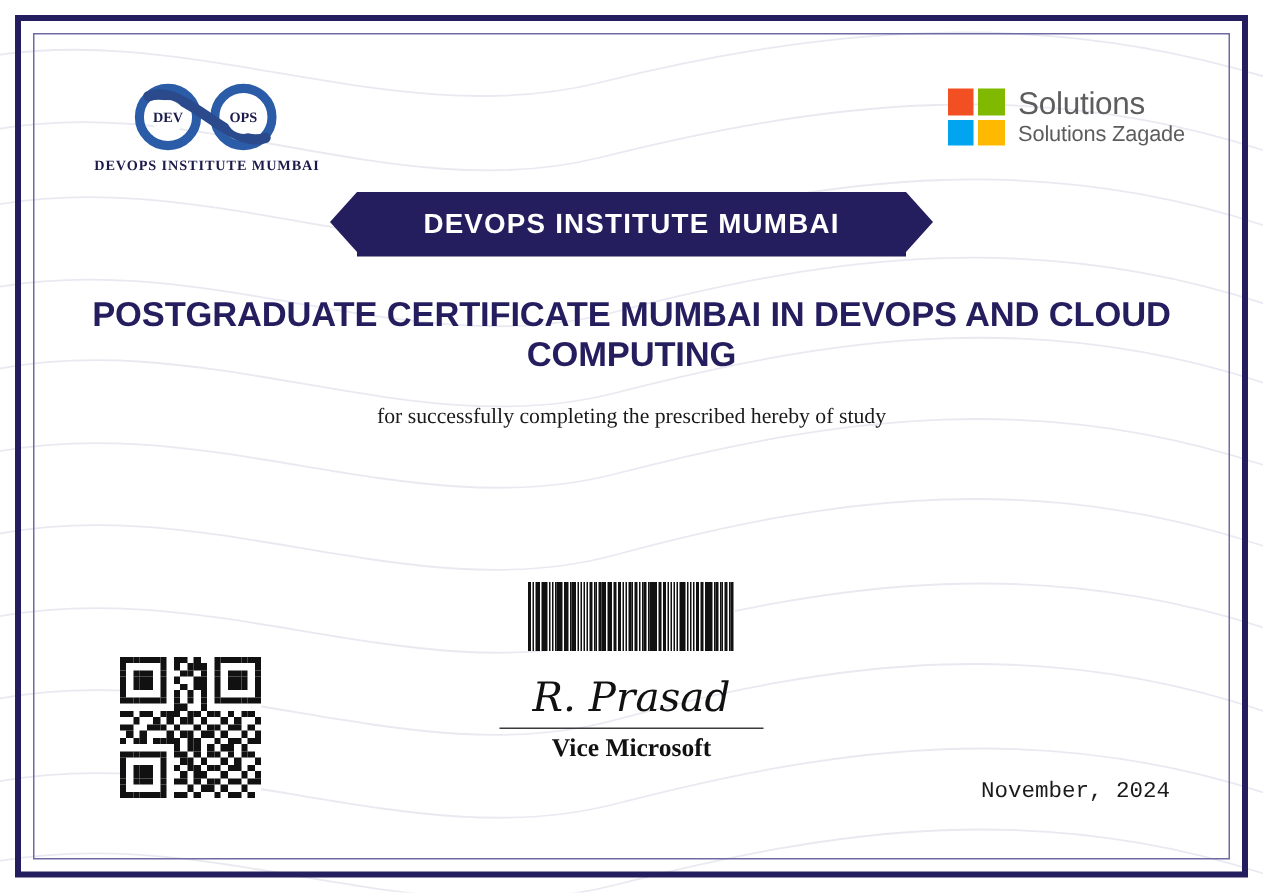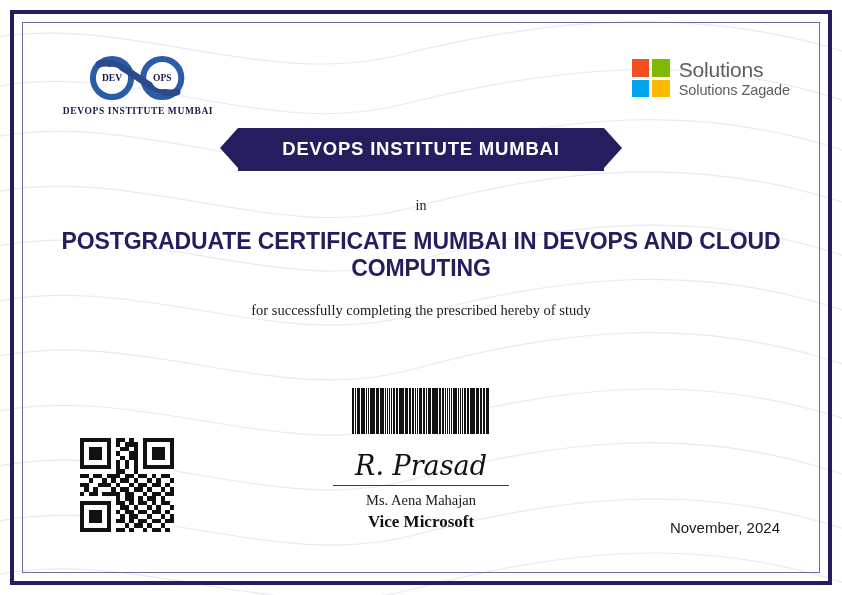--- a/index.html
+++ b/index.html
@@ -260,21 +260,21 @@
     font-size: 17px;
     color: #111111;
     margin-top: 3px;
   }
 
   
   .issue-date {
     position: absolute;
     right: 62px;
     top: 519px;
-    font-family: Liberation Sans, sans-serif;
+    font-family: Liberation Mono, monospace;
     font-size: 15px;
     color: #1a1a1a;
   }
 </style>
 </head>
 <body>
 
 <div class="certificate">
 
   <svg class="wave-bg" width="842" height="595" viewBox="0 0 842 595" preserveAspectRatio="none">
@@ -324,21 +324,20 @@
         <div class="ms-name">Solutions</div>
         <div class="ms-sub">Solutions Zagade</div>
       </div>
     </div>
 
     <div class="ribbon-wrap">
       <div class="ribbon">DEVOPS INSTITUTE MUMBAI</div>
     </div>
 
     <div class="center-stack">
-      <div class="in-word">in</div>
       <div class="program-title">POSTGRADUATE CERTIFICATE MUMBAI IN DEVOPS AND CLOUD COMPUTING</div>
       <div class="completion-line">for successfully completing the prescribed hereby of study</div>
     </div>
 
     <div class="barcode" id="barcode">
         <i style="width: 1.7341%;"></i>
         <i style="width: 0.578035%; background: transparent;"></i>
         <i style="width: 0.578035%;"></i>
         <i style="width: 0.578035%; background: transparent;"></i>
         <i style="width: 0.578035%;"></i>
@@ -907,20 +906,19 @@
         <b></b>
         <b></b>
         <b style="background: transparent;"></b>
         <b></b>
         <b style="background: transparent;"></b>
       </div>
 
     <div class="sig-block">
       <div class="sig-script">R. Prasad</div>
       <div class="sig-rule"></div>
-      <div class="sig-name">Ms. Aena Mahajan</div>
       <div class="sig-title">Vice Microsoft</div>
     </div>
 
     <div class="issue-date">November, 2024</div>
 
   </div>
 </div>
 
 </body></html>

